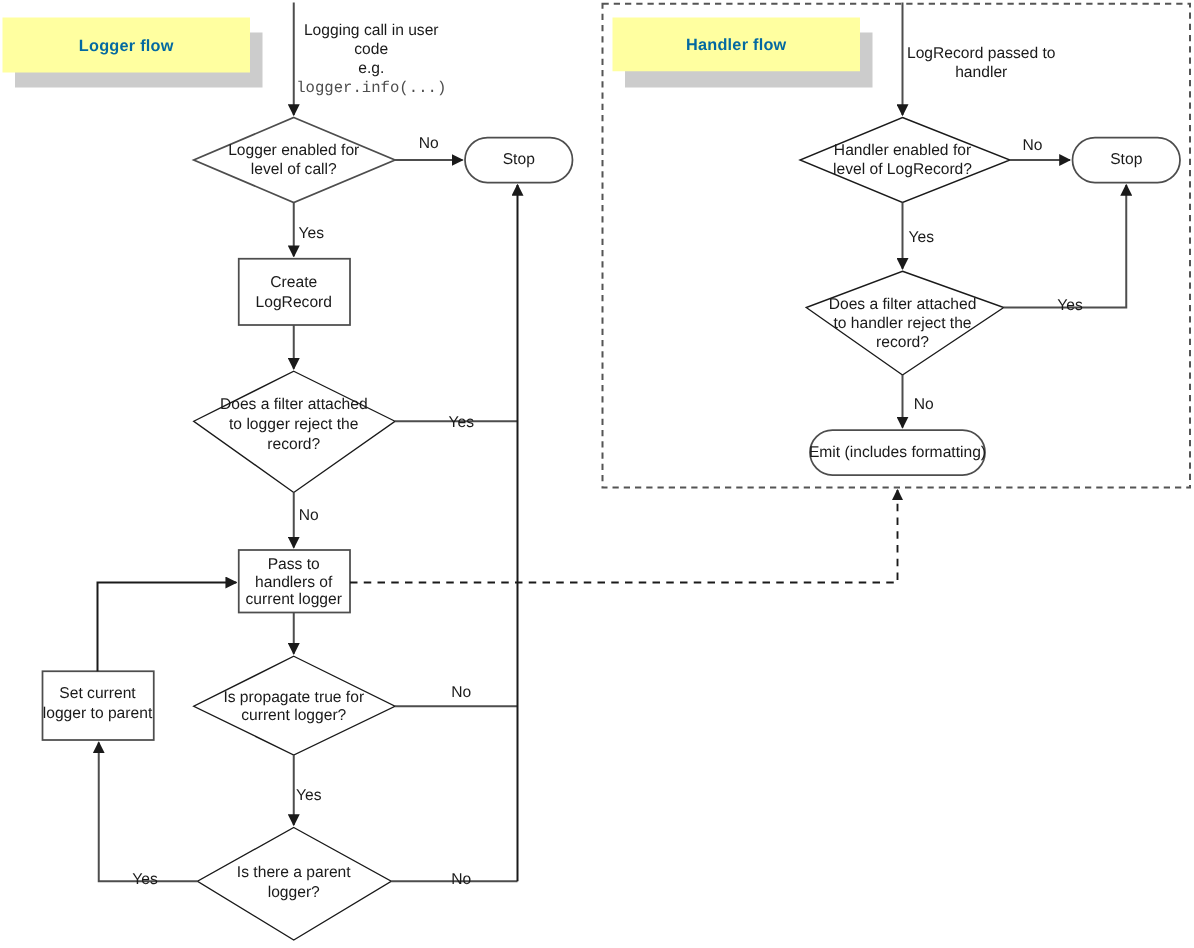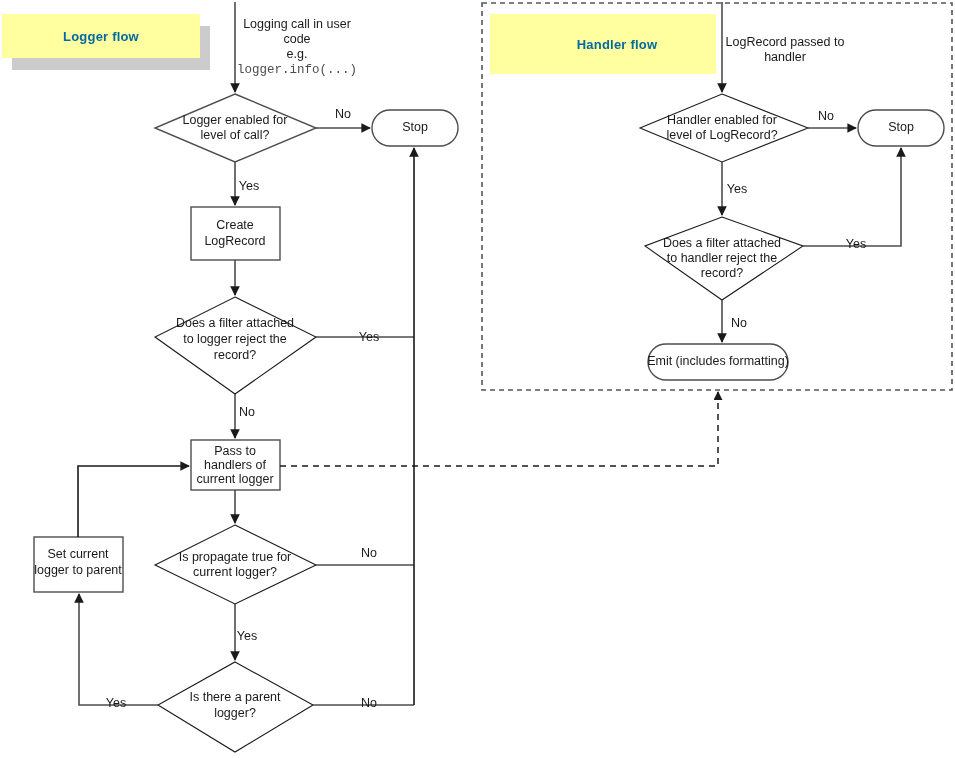--- a/index.html
+++ b/index.html
@@ -101,21 +101,21 @@
 <body>
 
 <div id="diagram-root">
 
   <div class="banner-shadow" style="left:12px; top:26px; width:198px; height:44px;"></div>
   <div class="banner" style="left:2px; top:14px; width:198px; height:44px;">
     <span class="banner-text">Logger flow</span>
   </div>
 
   <div class="banner-shadow" style="left:500px; top:26px; width:198px; height:44px;"></div>
-  <div class="banner" style="left:490px; top:14px; width:198px; height:60px;padding-left:28px;">
+  <div class="banner" style="left:490px; top:14px; width:198px; height:43px;">
     <span class="banner-text">Handler flow</span>
   </div>
 
   <svg class="flow" viewBox="0 0 955 758">
     <defs>
       <marker id="arrow" viewBox="0 0 10 10" refX="9" refY="5" markerWidth="6" markerHeight="6" orient="auto-start-reverse">
         <path d="M 0 0 L 10 5 L 0 10 z" fill="#1a1a1a"></path>
       </marker>
       <marker id="arrow-d" viewBox="0 0 10 10" refX="9" refY="5" markerWidth="6" markerHeight="6" orient="auto-start-reverse">
         <path d="M 0 0 L 10 5 L 0 10 z" fill="#1a1a1a"></path>

